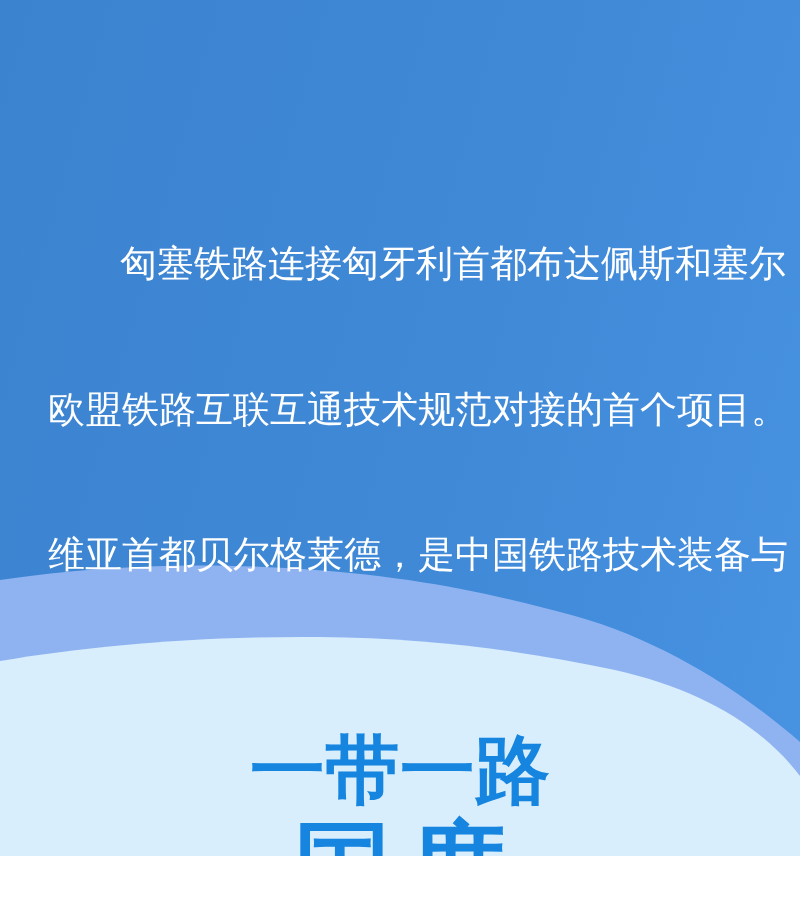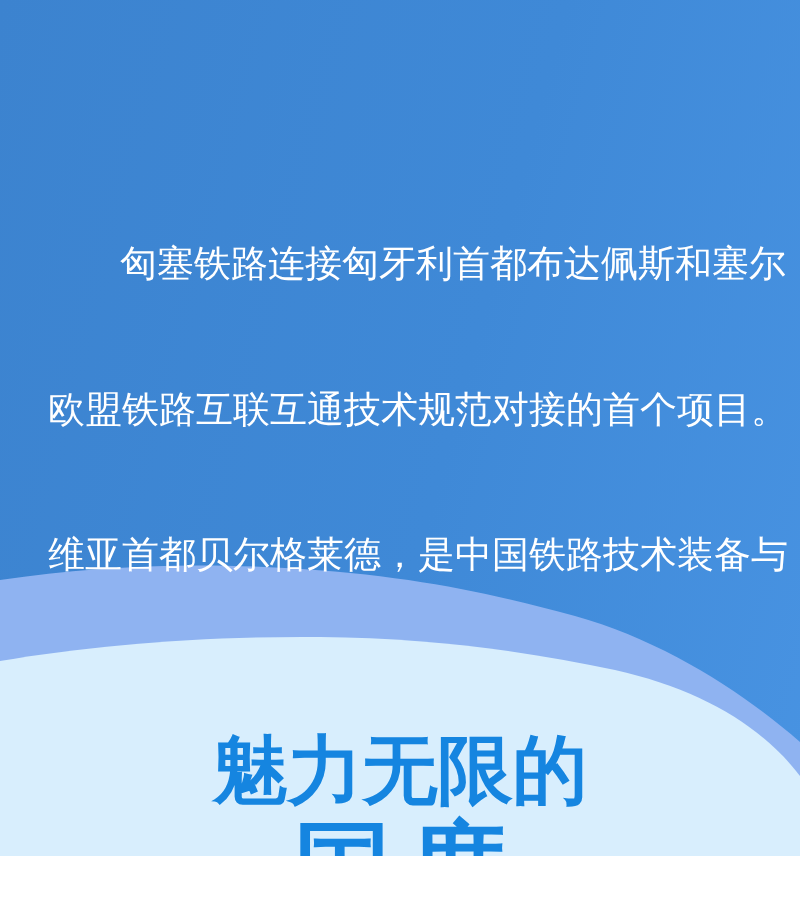--- a/index.html
+++ b/index.html
@@ -93,17 +93,17 @@
       <div class="line indent">作为中国与中东欧国家共建“ 一带一路 ”</div>
       
       
       
       
       
     </div>
   </div>
 
   <div class="title-block">
-    <div class="title-line1">魅力无限的</div>
+    <div class="title-line1">一带一路</div>
     <div class="title-line2">国度</div>
   </div>
 
 </div>
 
 </body></html>

